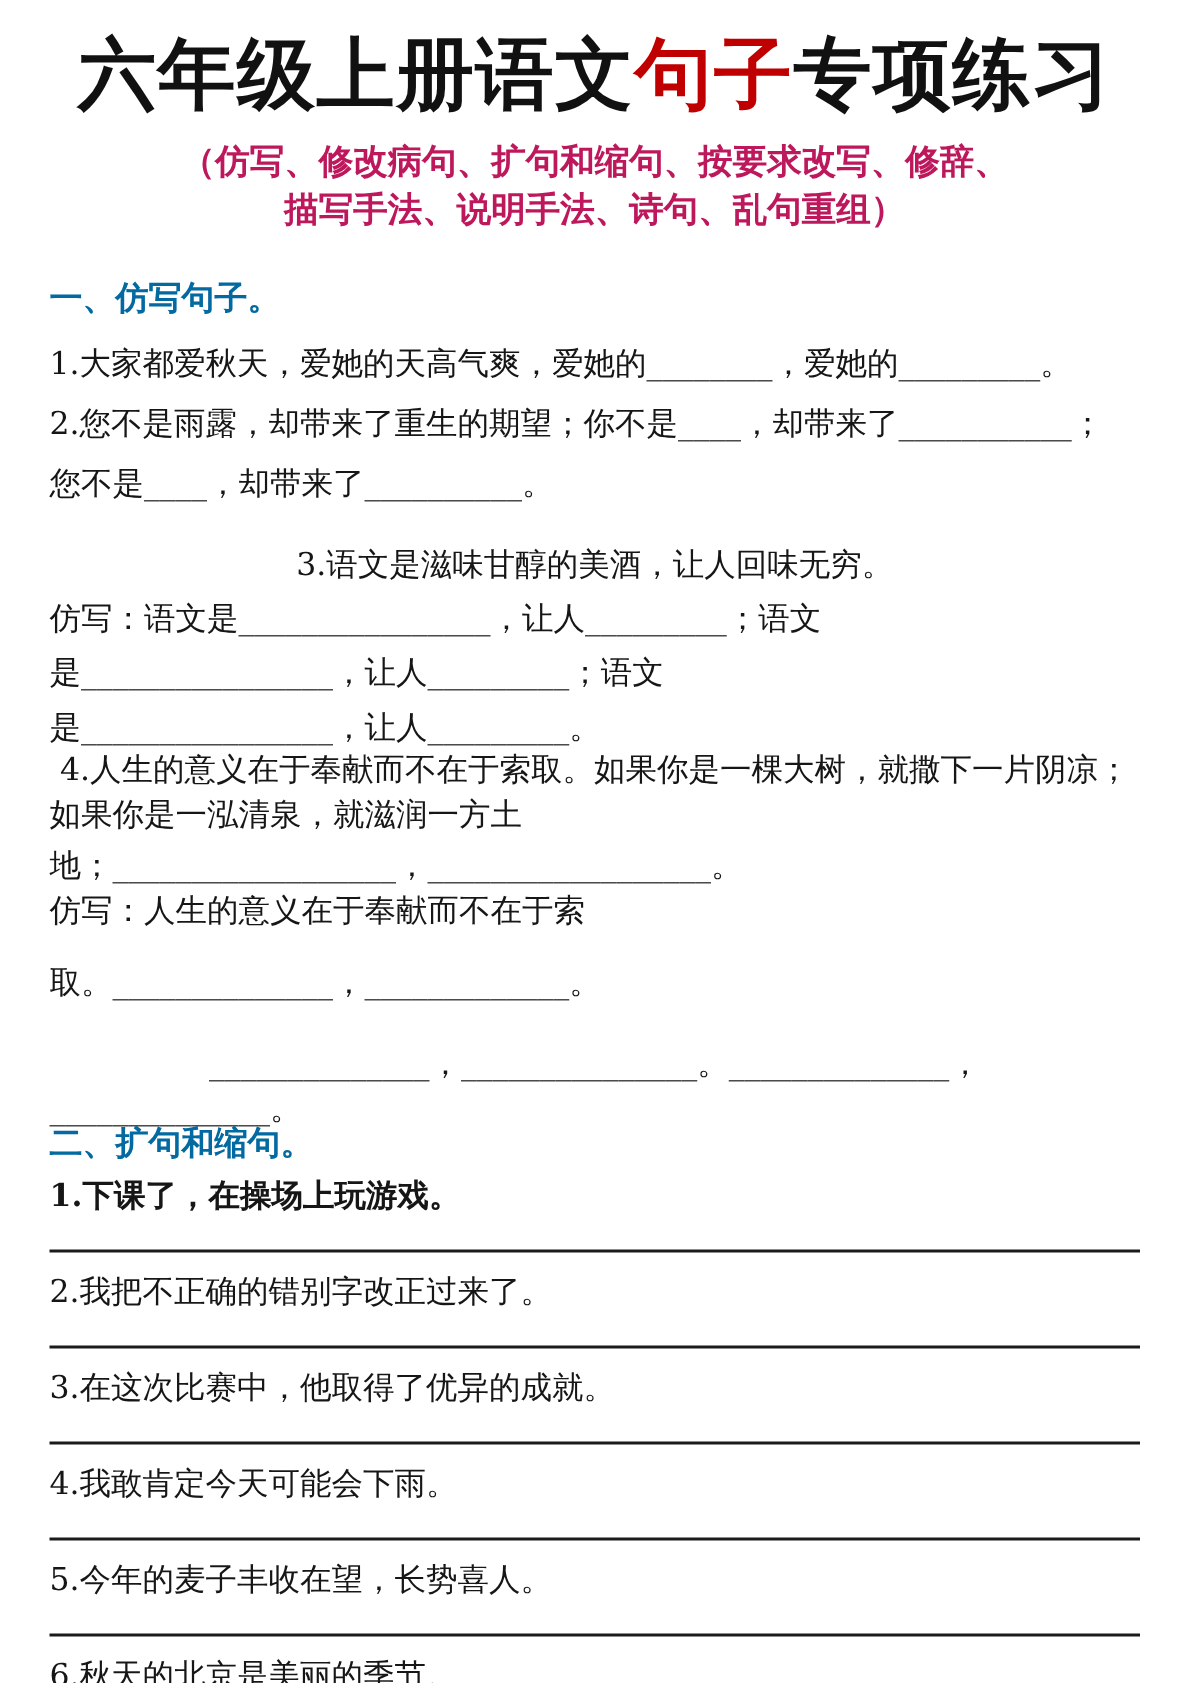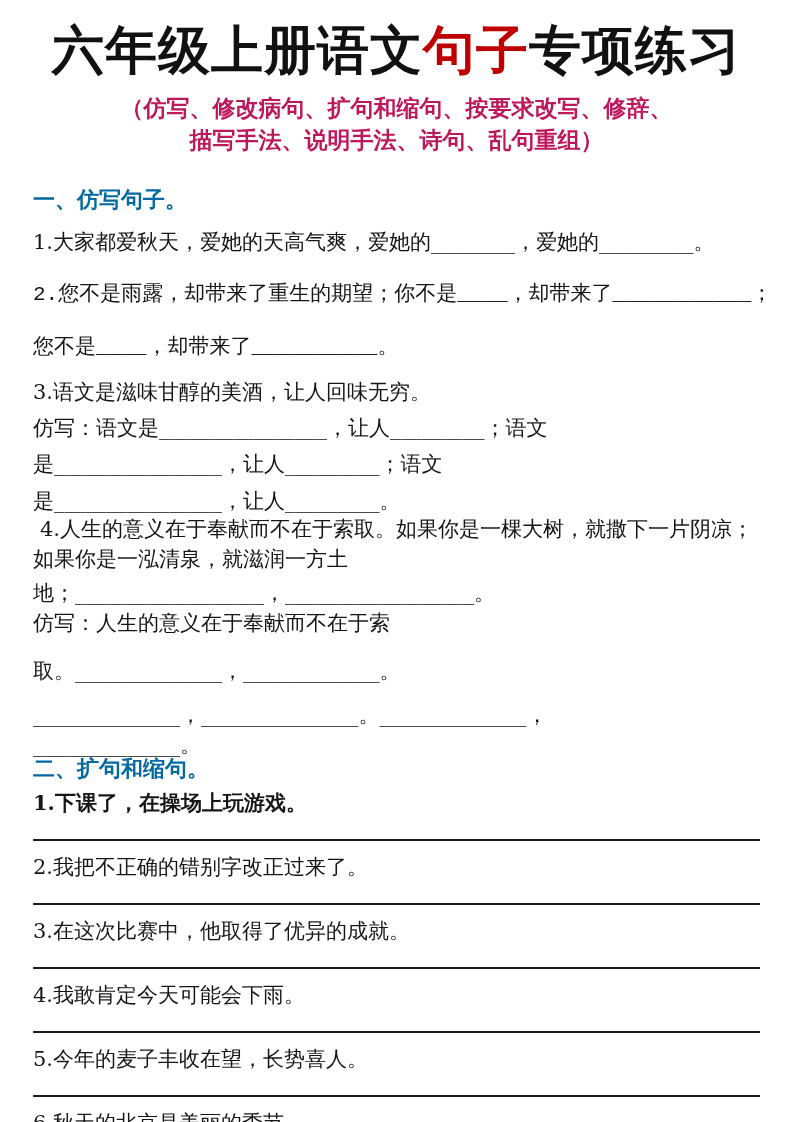--- a/index.html
+++ b/index.html
@@ -47,22 +47,22 @@
   .h1 { margin-top: 28px; }
   .h2 { margin-top: -6px; }
   .line {
     font-size: 21px;
     line-height: 28px;
     white-space: nowrap;
     letter-spacing: 0;
   }
   
   .mt14 { margin-top: 14px; }
-  .mt12 { margin-top: 25px; font-family: Liberation Mono, monospace; }
-  .mt11 { margin-top: 16px; }
+  .mt12 { margin-top: 12px; }
+  .mt11 { margin-top: 26px; text-align: center; }
   .mt8  { margin-top: 8px; }
   .mt7  { margin-top: 9px; }
   .mt6  { margin-top: 6px; }
   .mt3  { margin-top: 20px; }
   .mt2  { margin-top: 2px; }
   .mt0  { margin-top: 0; text-align: center; }
   
   .exercise-text { margin-top: 12px; }
   .exercise-text.first { margin-top: 6px; font-weight: bold; }
   .answer-line {

